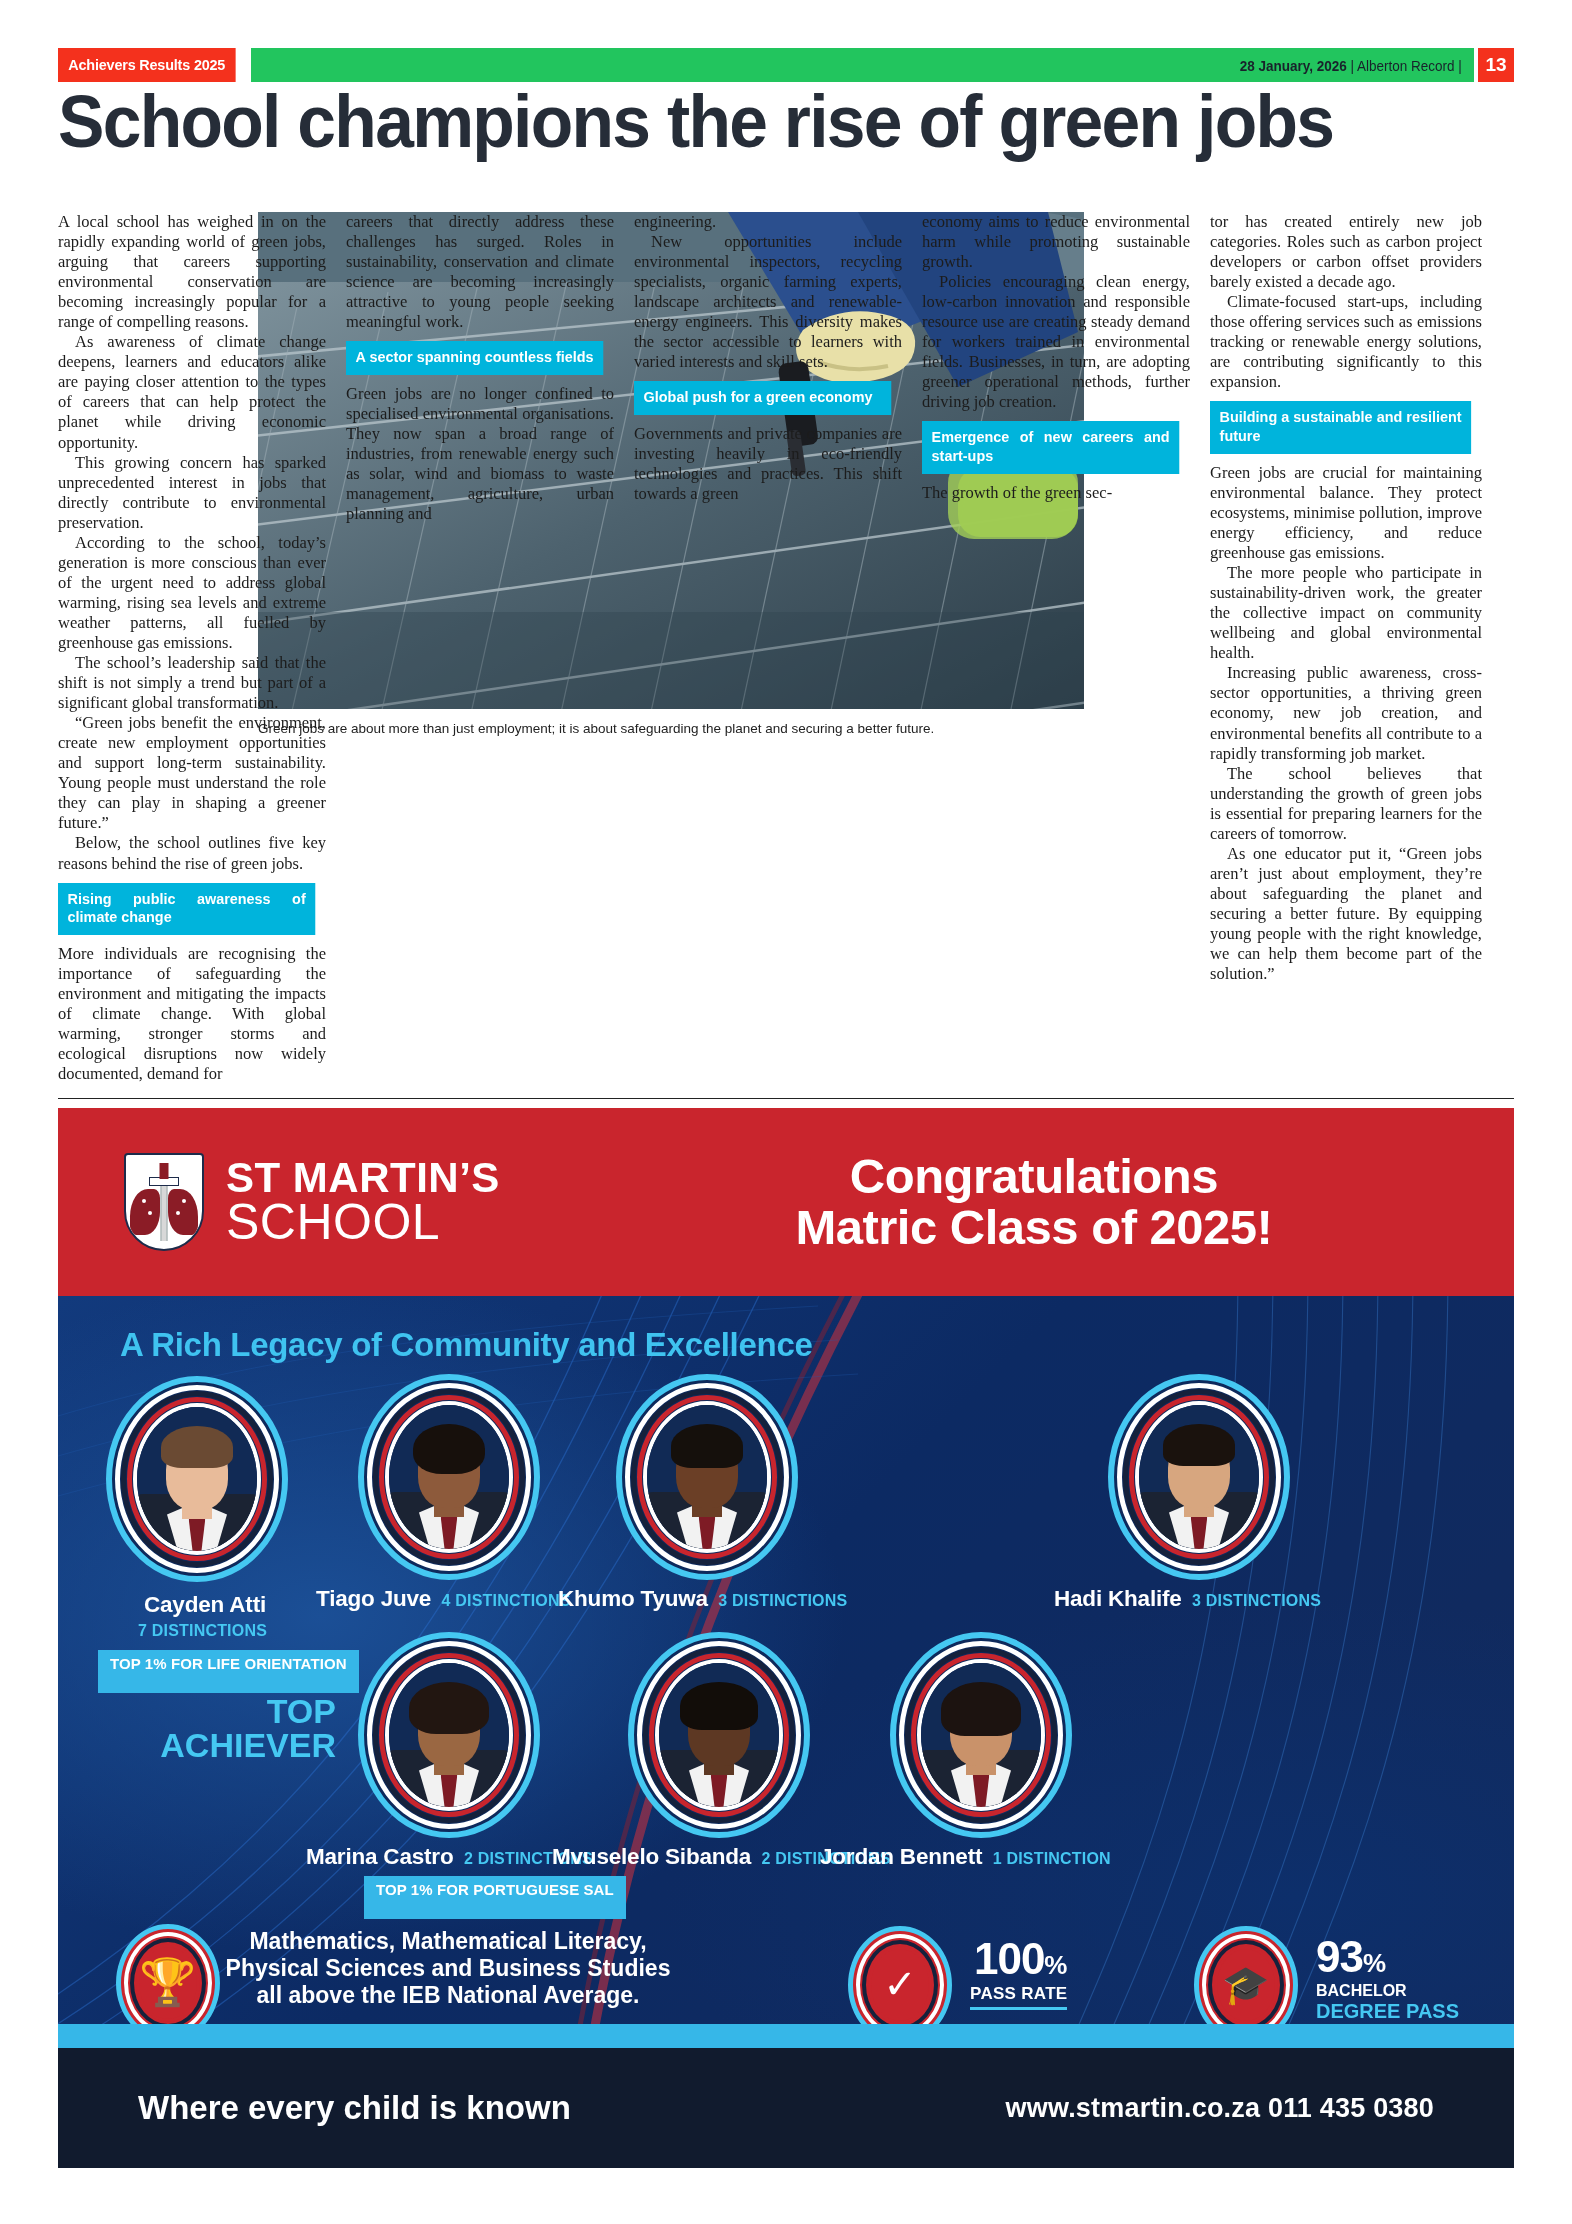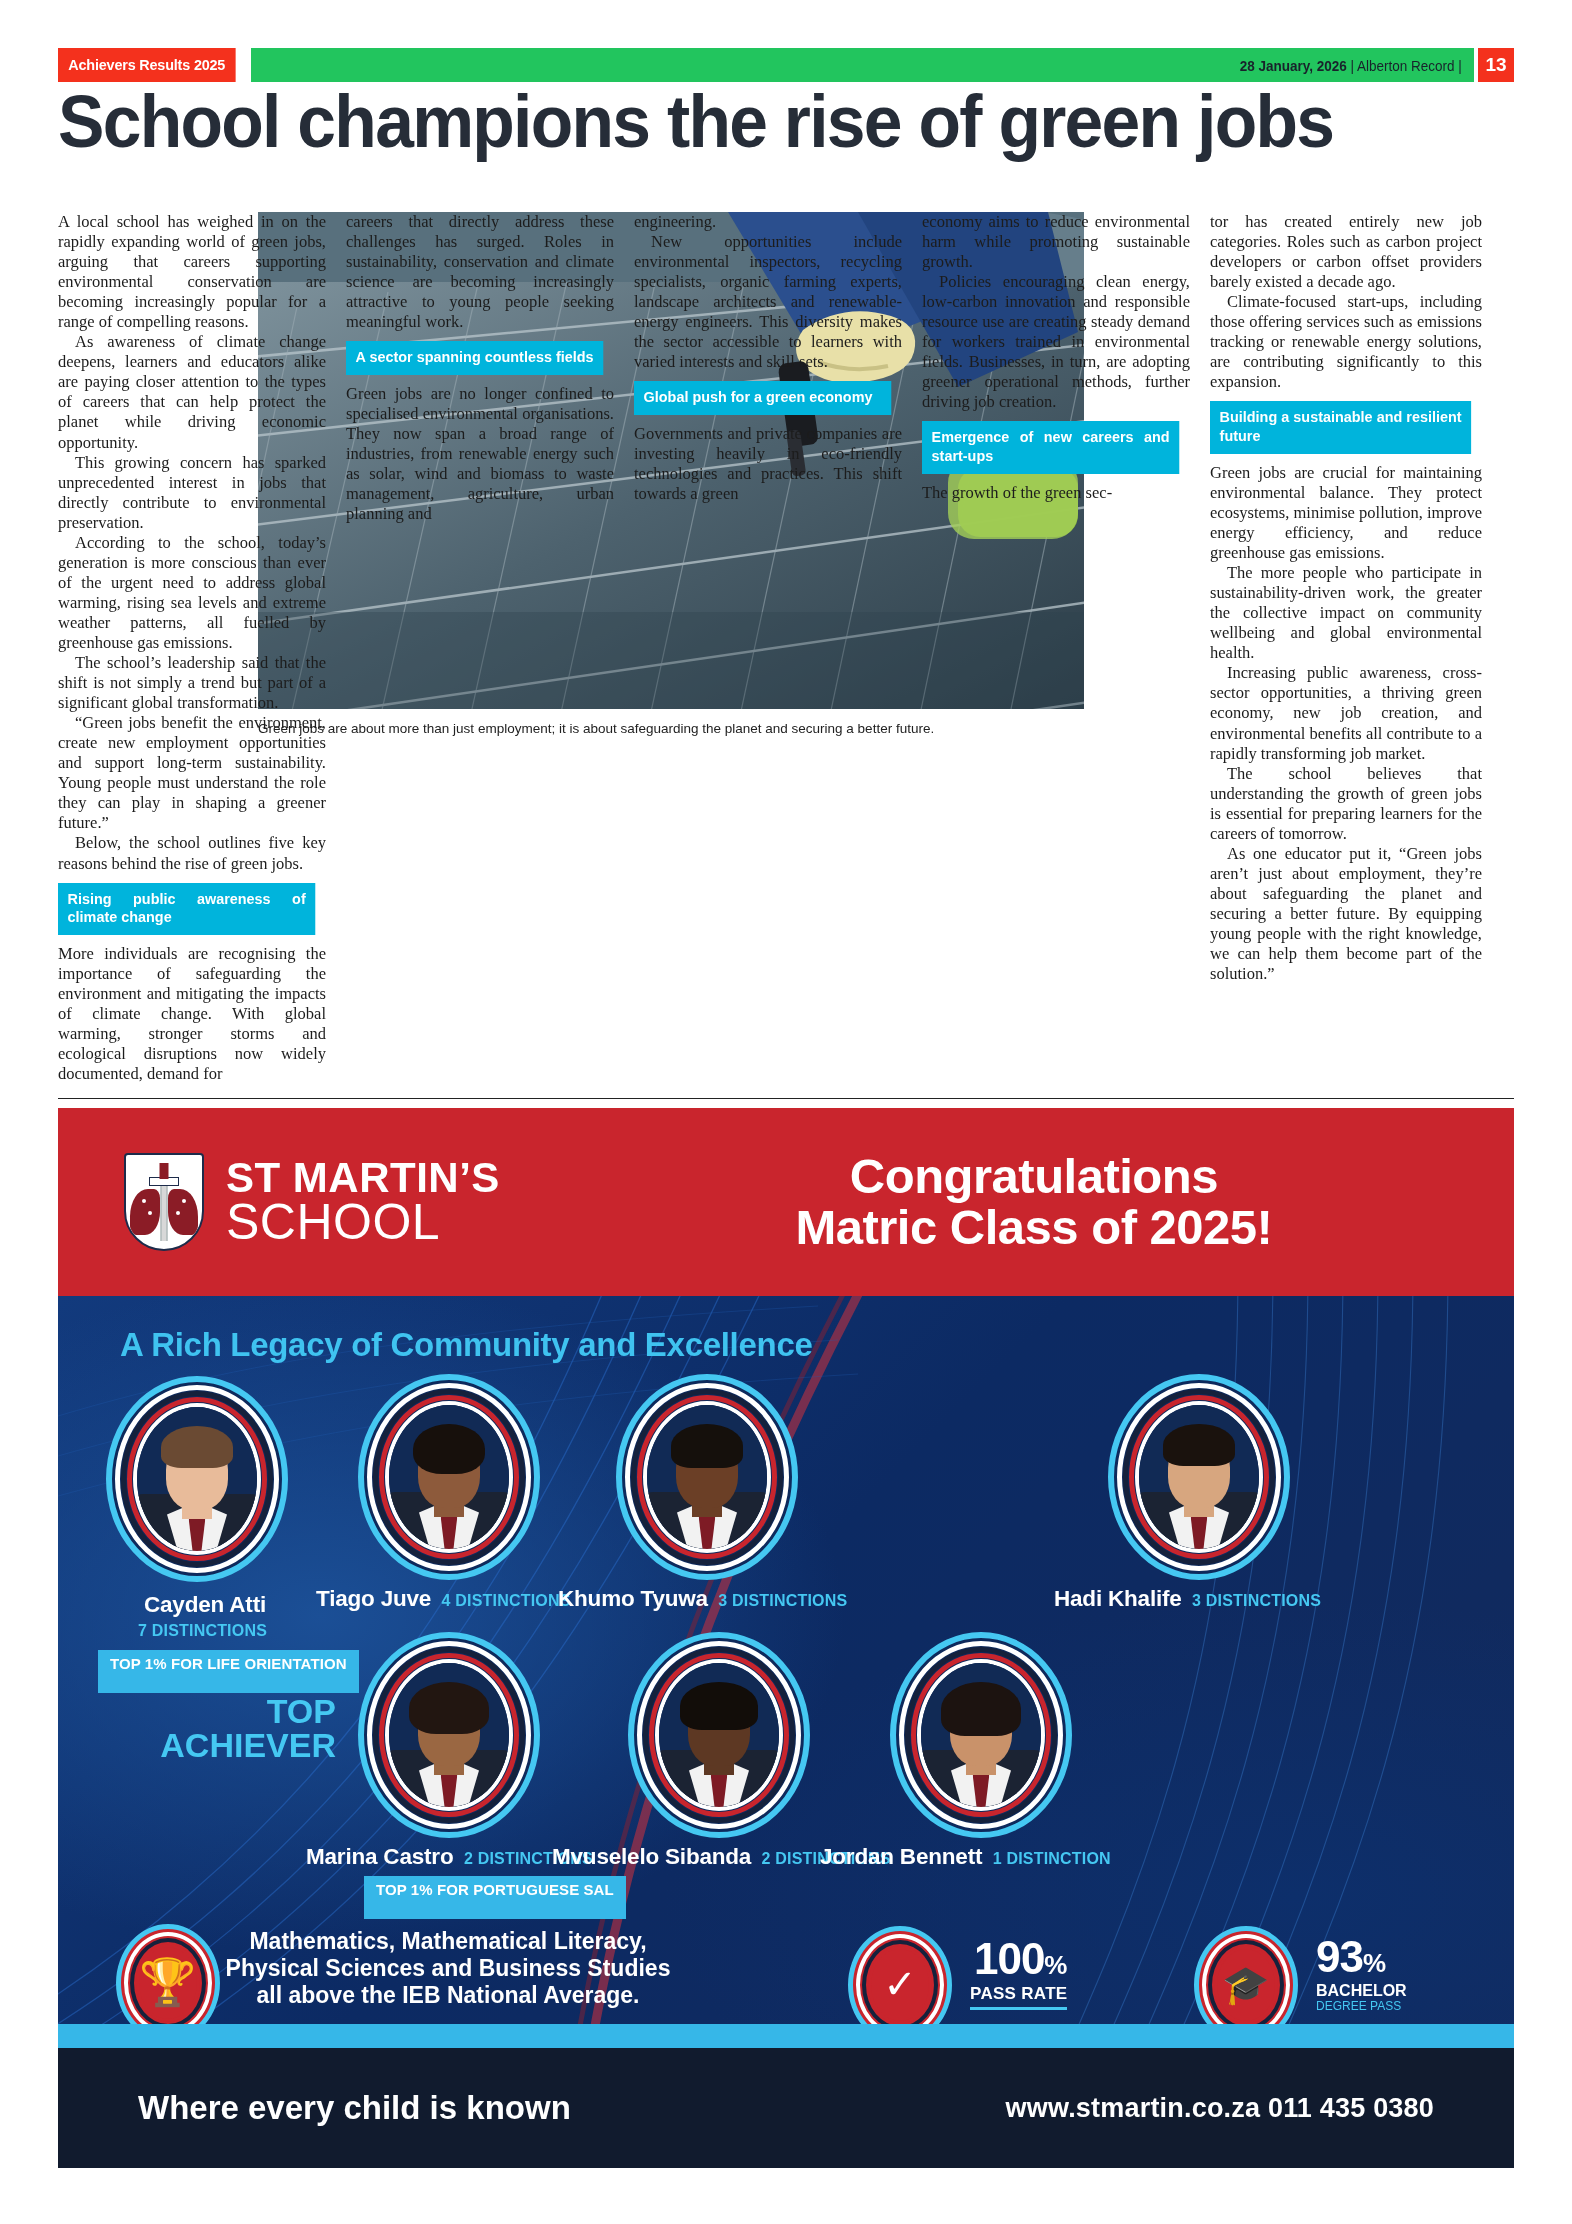--- a/index.html
+++ b/index.html
@@ -164,21 +164,21 @@
 
   .subjects {
     position:absolute; color:#ffffff; font-family:"Liberation Sans", sans-serif; font-weight:bold;
     font-size:23px; line-height:1.18; text-align:center;
   }
   .bignum { position:absolute; color:#ffffff; font-family:"Liberation Sans", sans-serif; }
   .bignum .n { font-size:44px; font-weight:bold; letter-spacing:-1px; }
   .bignum .pc { font-size:26px; font-weight:bold; }
   .bignum .lbl { font-size:17px; font-weight:bold; letter-spacing:0.3px; }
   .bignum .lbl2 { font-size:16px; font-weight:bold; color:#ffffff; line-height:1.15; }
-  .bignum .lbl3 { font-size:12px; font-weight:normal; color:#45c8f2; line-height:1.15; }
+  .bignum .lbl3 { font-size:20px; font-weight:bold; color:#45c8f2; line-height:1.15; }
   .underline { height:3px; background:#45c8f2; margin-top:3px; }
 
   .ad-strip { position:absolute; left:0; bottom:0; width:100%; height:72px; background:#36b7e8; }
   .ad-foot {
     position:absolute; left:0; bottom:0; width:100%; height:120px; background:#111b2e;
     display:flex; align-items:center; justify-content:space-between; padding:0 80px;
   }
   .foot-left { color:#ffffff; font-family:"Liberation Sans", sans-serif; font-weight:bold; font-size:33px; }
   .foot-right { color:#ffffff; font-family:"Liberation Sans", sans-serif; font-weight:bold; font-size:27px; letter-spacing:0.2px; }
 

